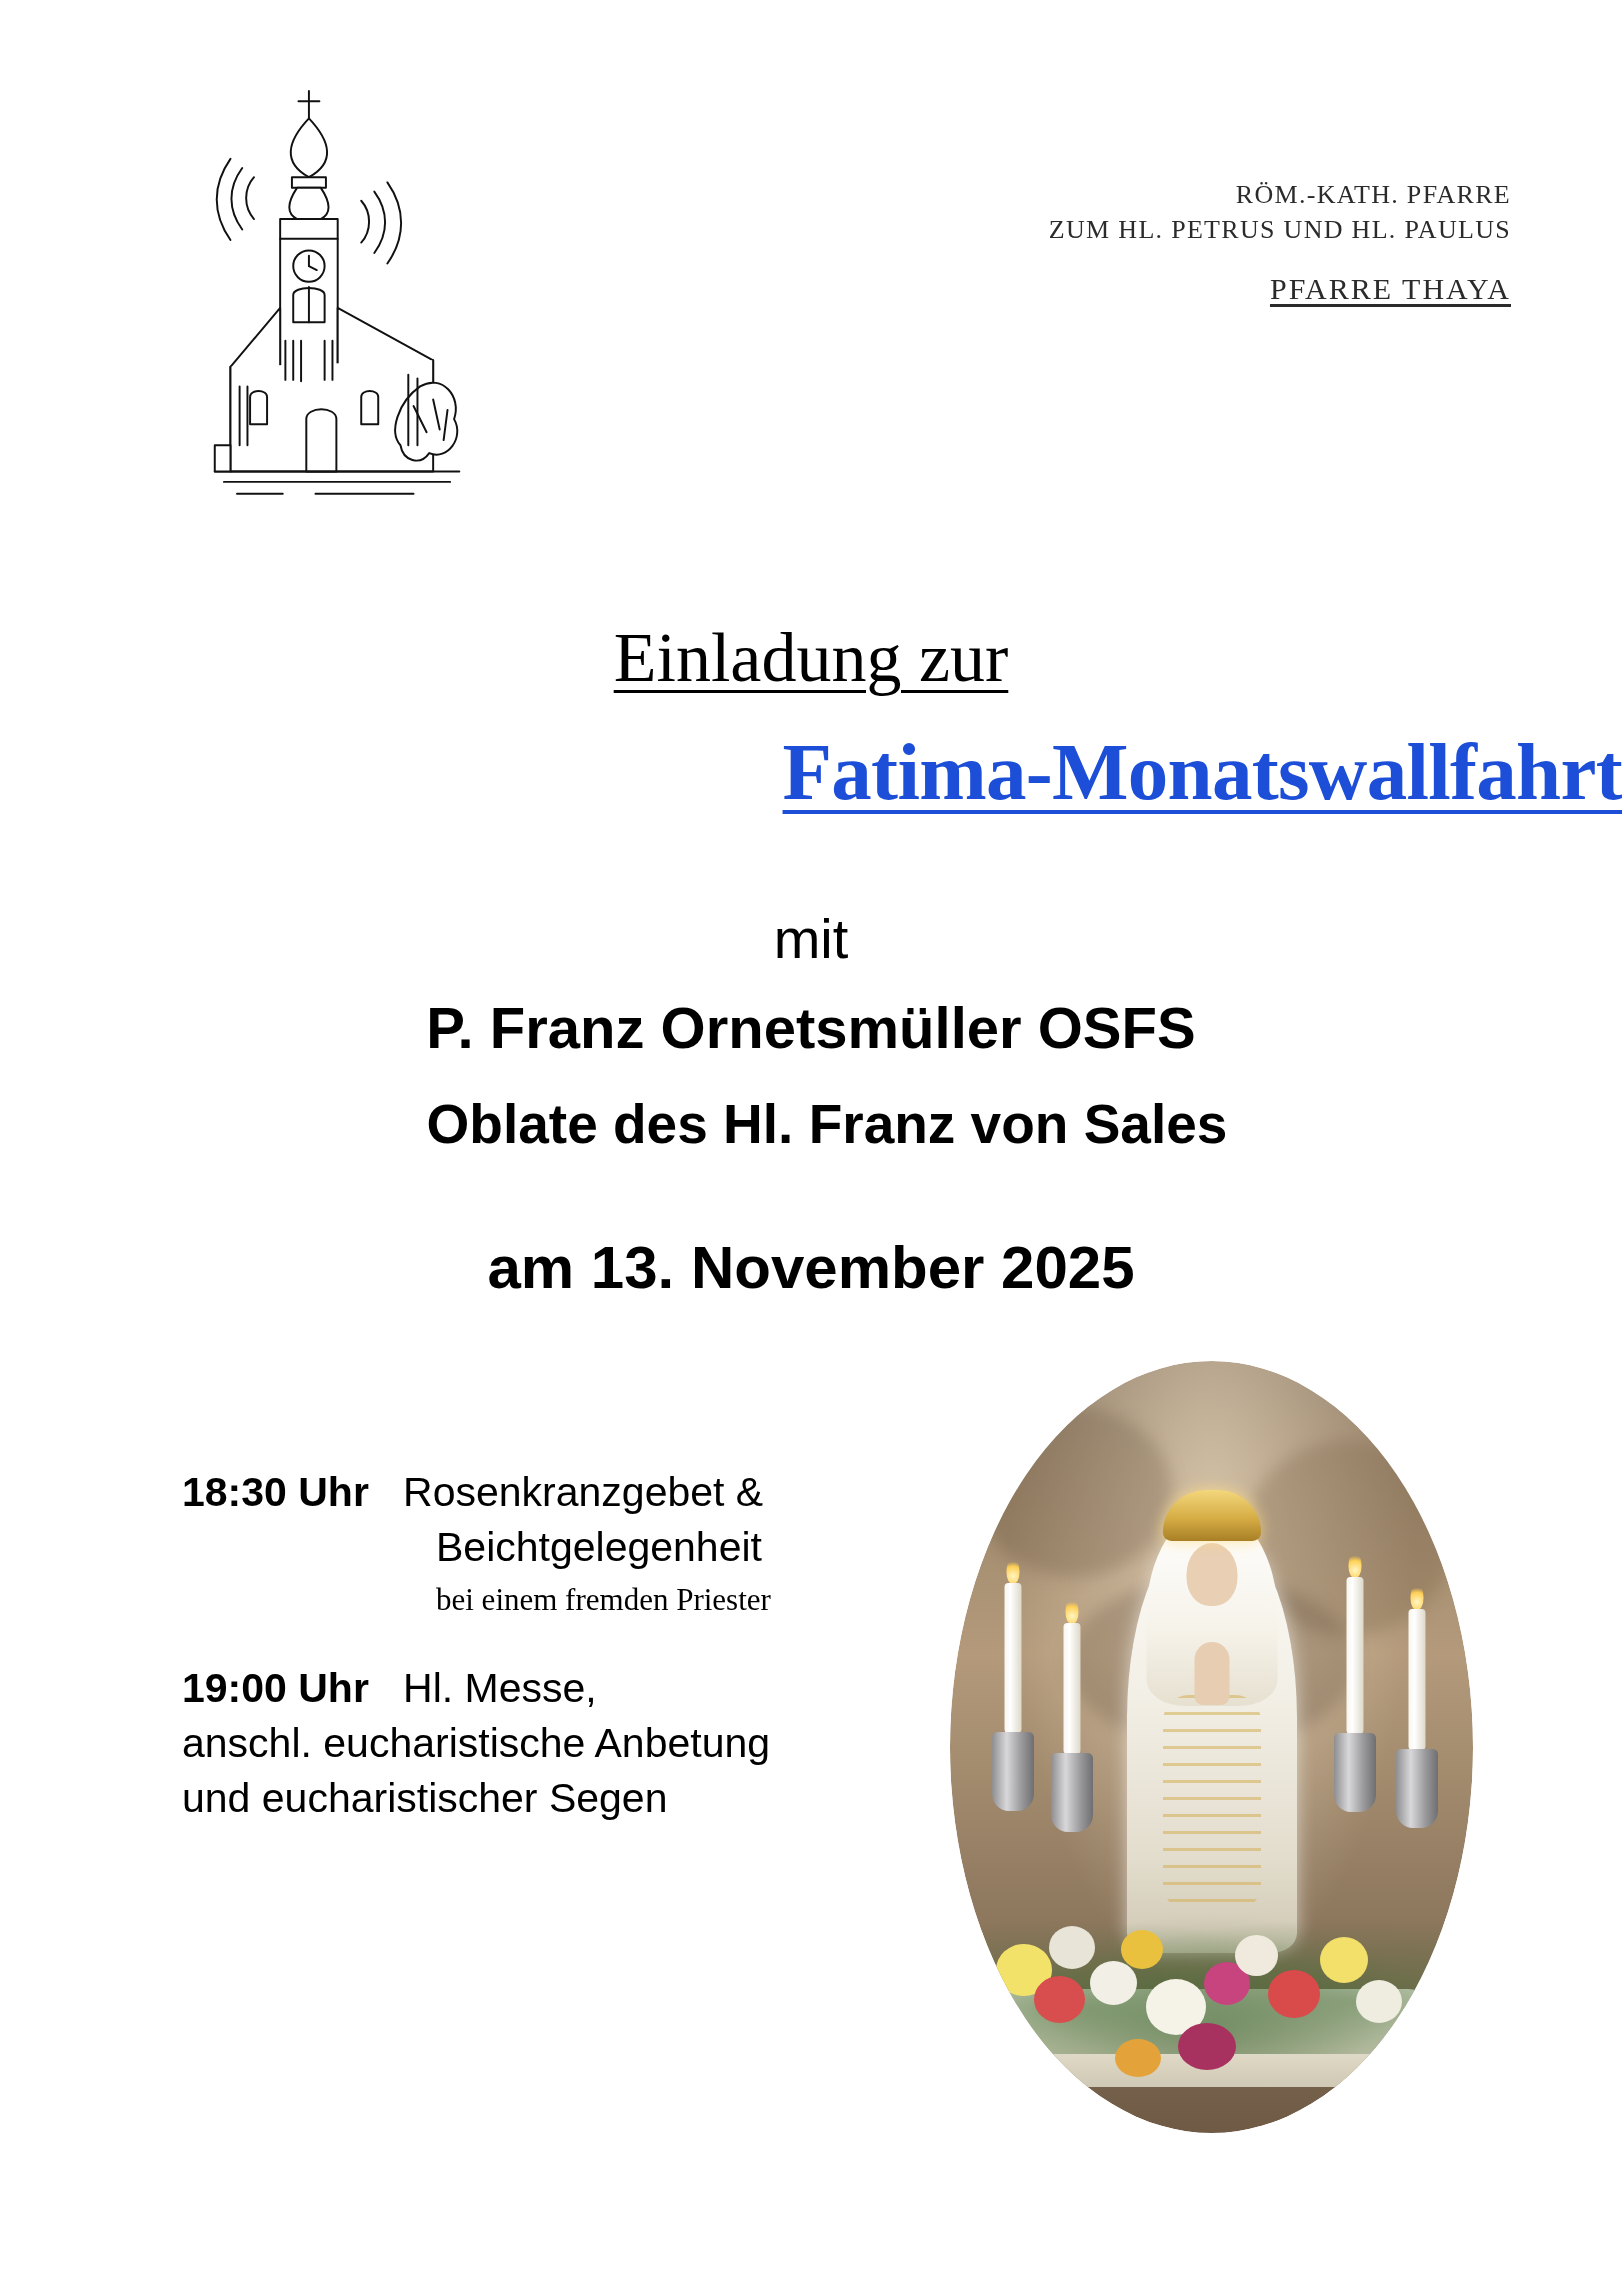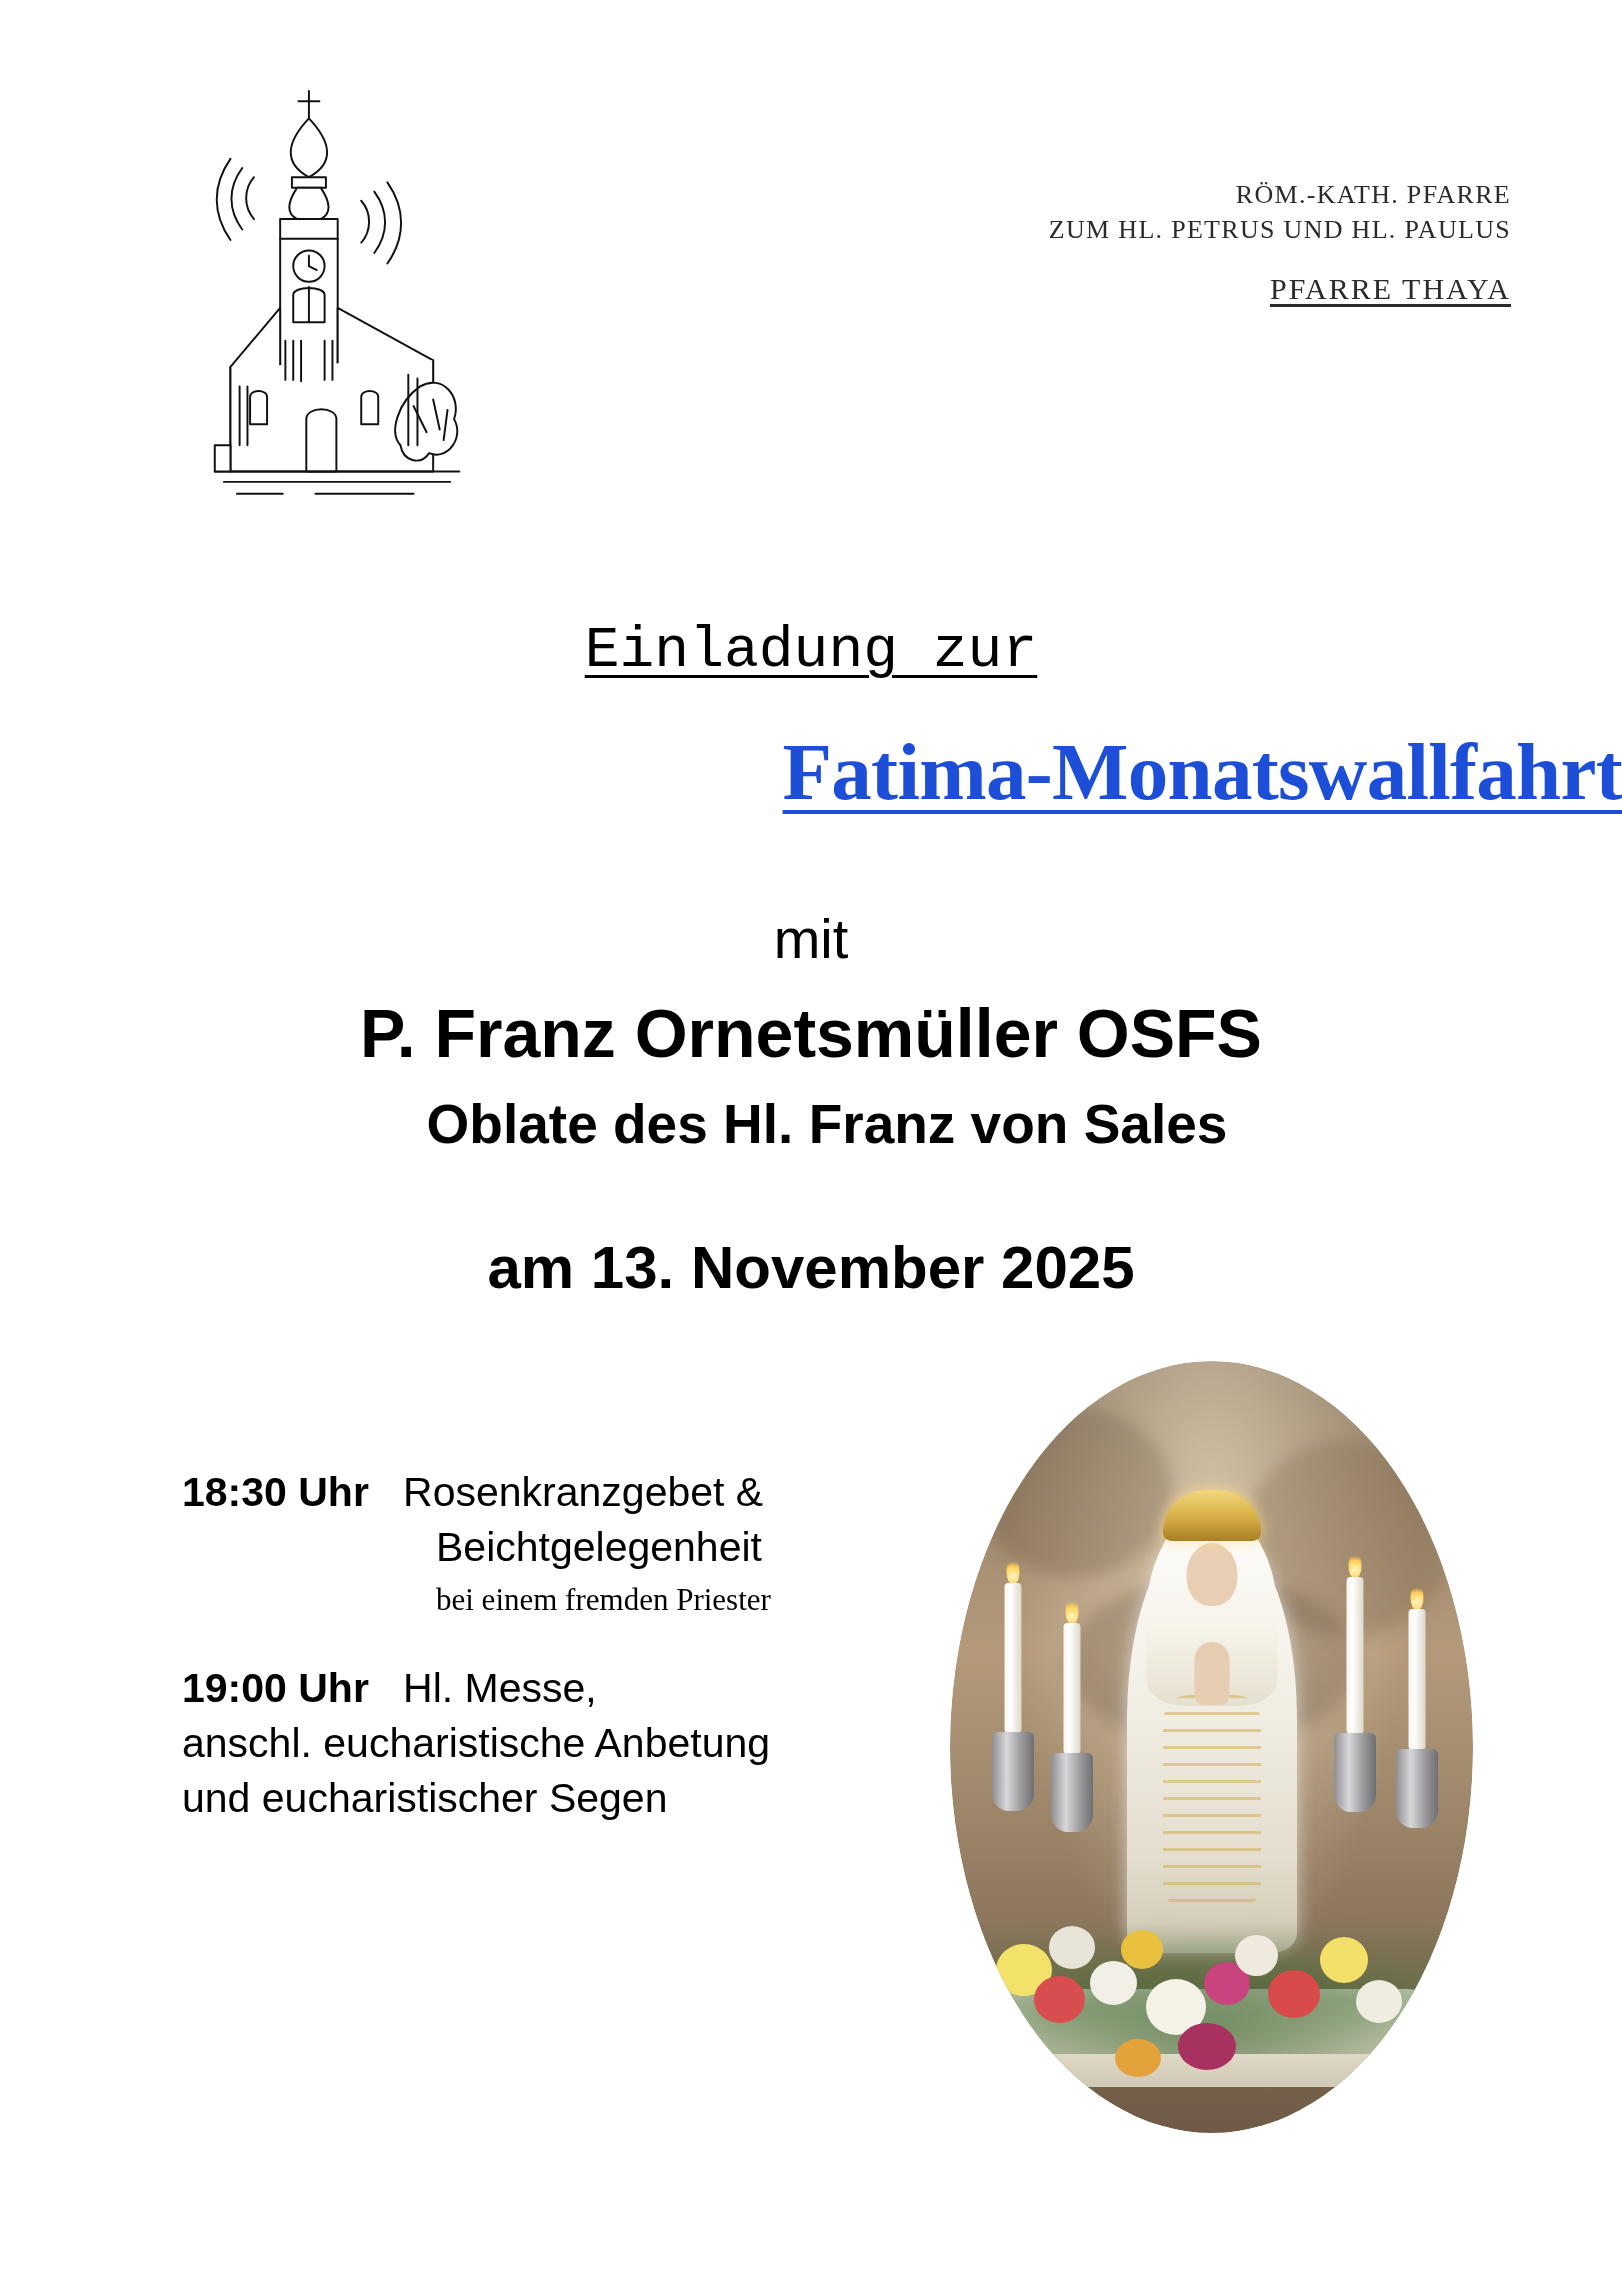--- a/index.html
+++ b/index.html
@@ -65,22 +65,22 @@
     line-height: 1.42;
   }
 
   
   .title-einladung {
     position: absolute;
     top: 618px;
     left: 0;
     width: 1622px;
     text-align: center;
-    font-family: Liberation Mono, monospace;
-    font-size: 58px;
+    font-family: Liberation Serif, serif;
+    font-size: 70px;
     color: #000000;
     text-decoration: underline;
     text-underline-offset: 9.2px;
     text-decoration-thickness: 2.6px;
   }
   .title-fatima {
     position: absolute;
     top: 726px;
     left: 0;
     width: 1622px;
@@ -102,21 +102,21 @@
     text-align: center;
     font-size: 56px;
     color: #000000;
   }
   .title-priest {
     position: absolute;
     top: 994px;
     left: 0;
     width: 1622px;
     text-align: center;
-    font-size: 68px;
+    font-size: 58px;
     font-weight: bold;
     color: #000000;
   }
   .title-order {
     position: absolute;
     top: 1092px;
     left: 16px;
     width: 1622px;
     text-align: center;
     font-size: 55px;

